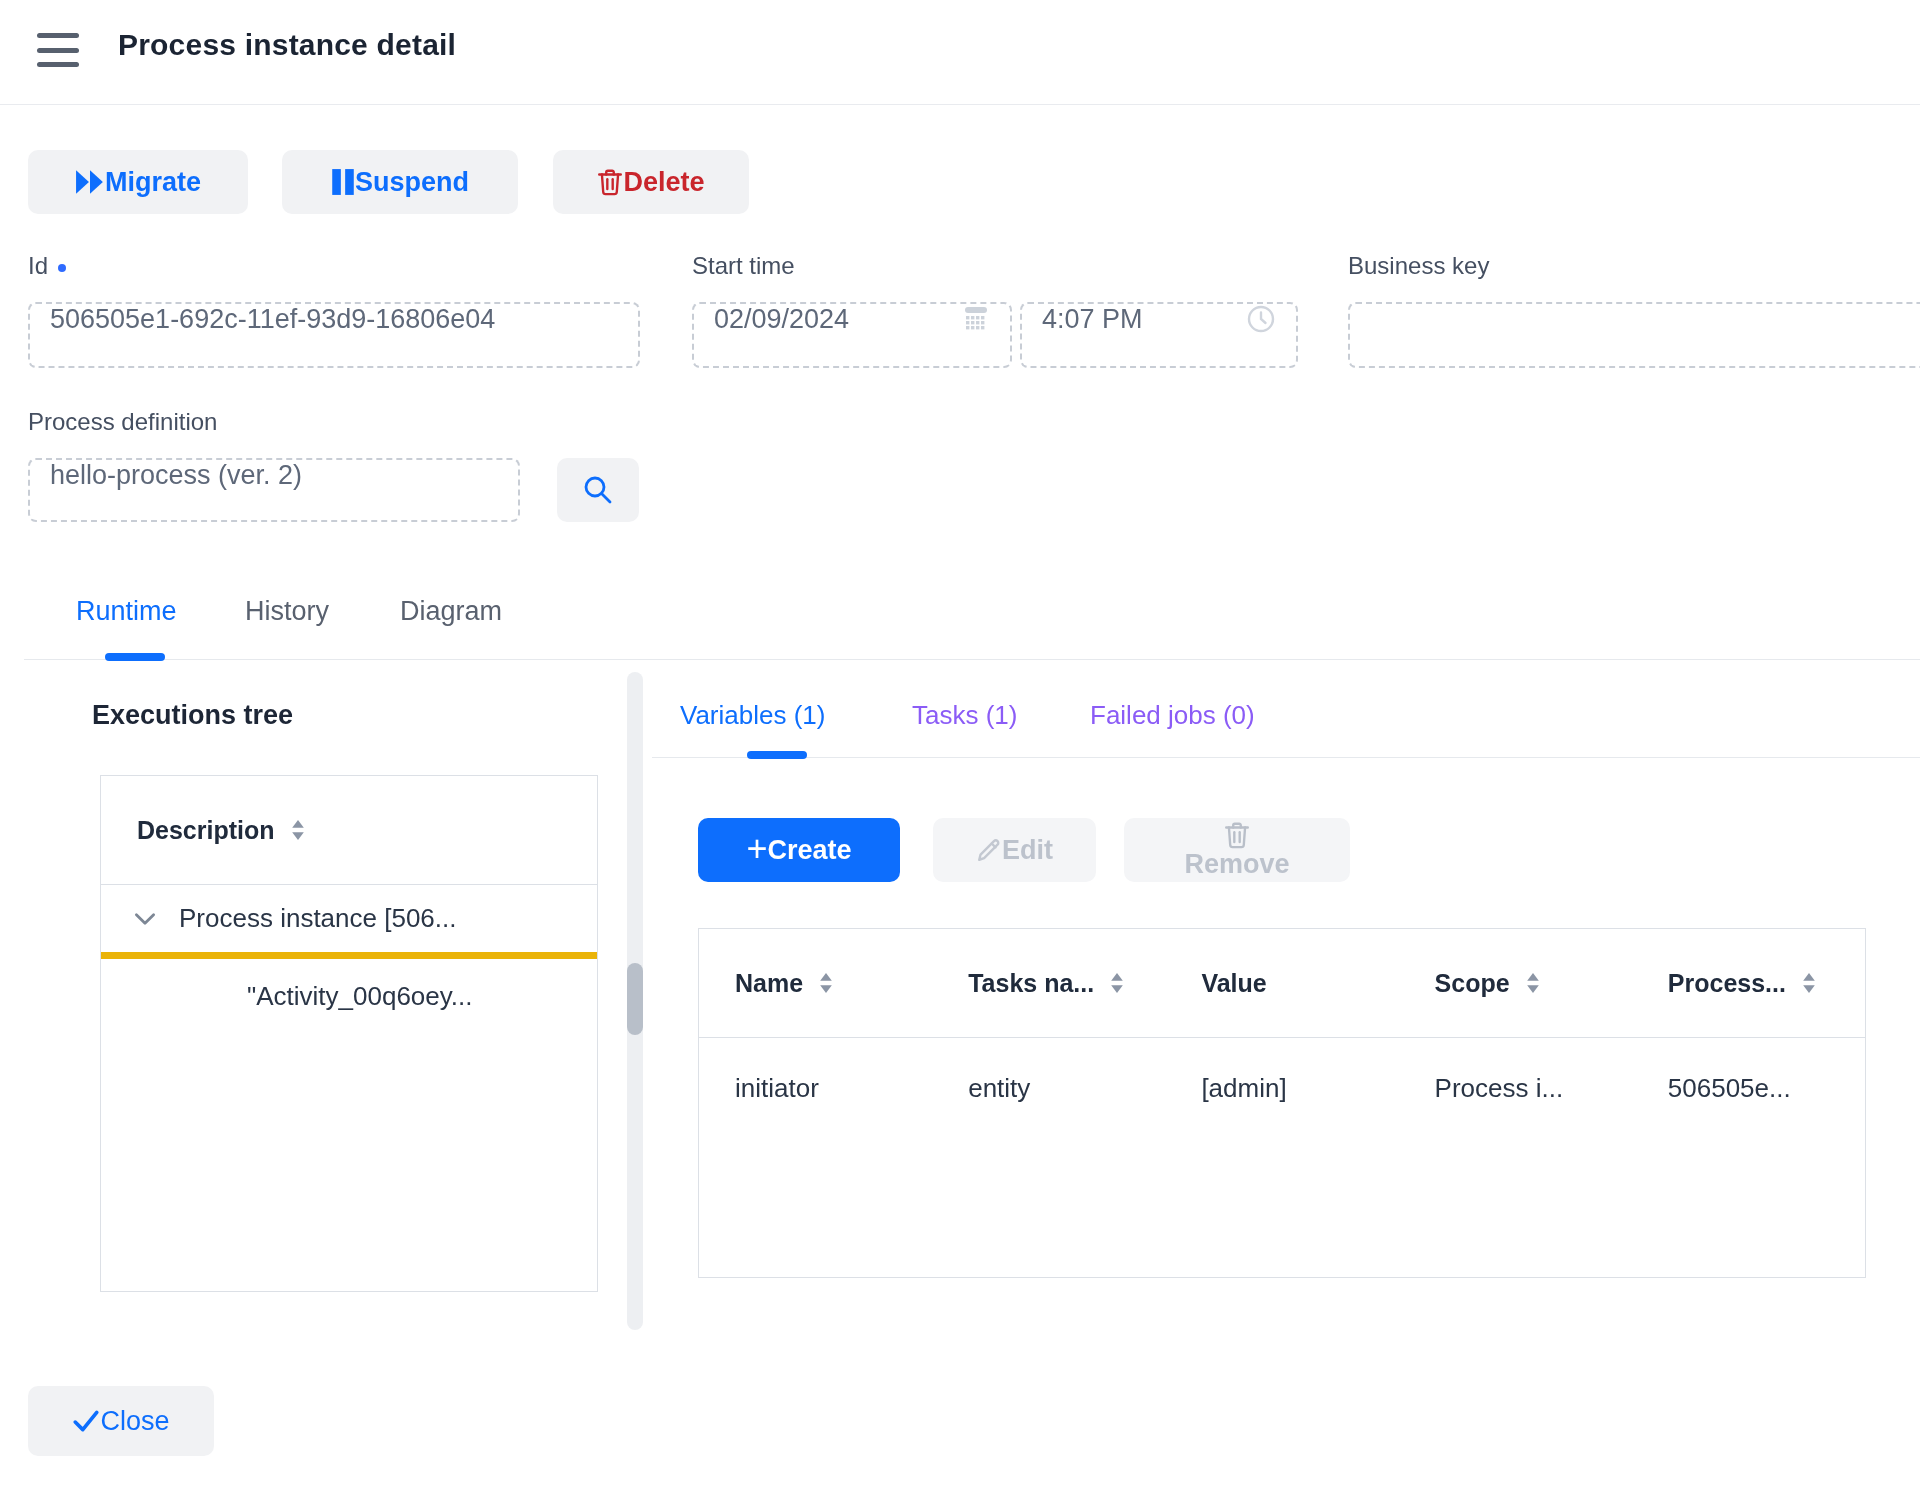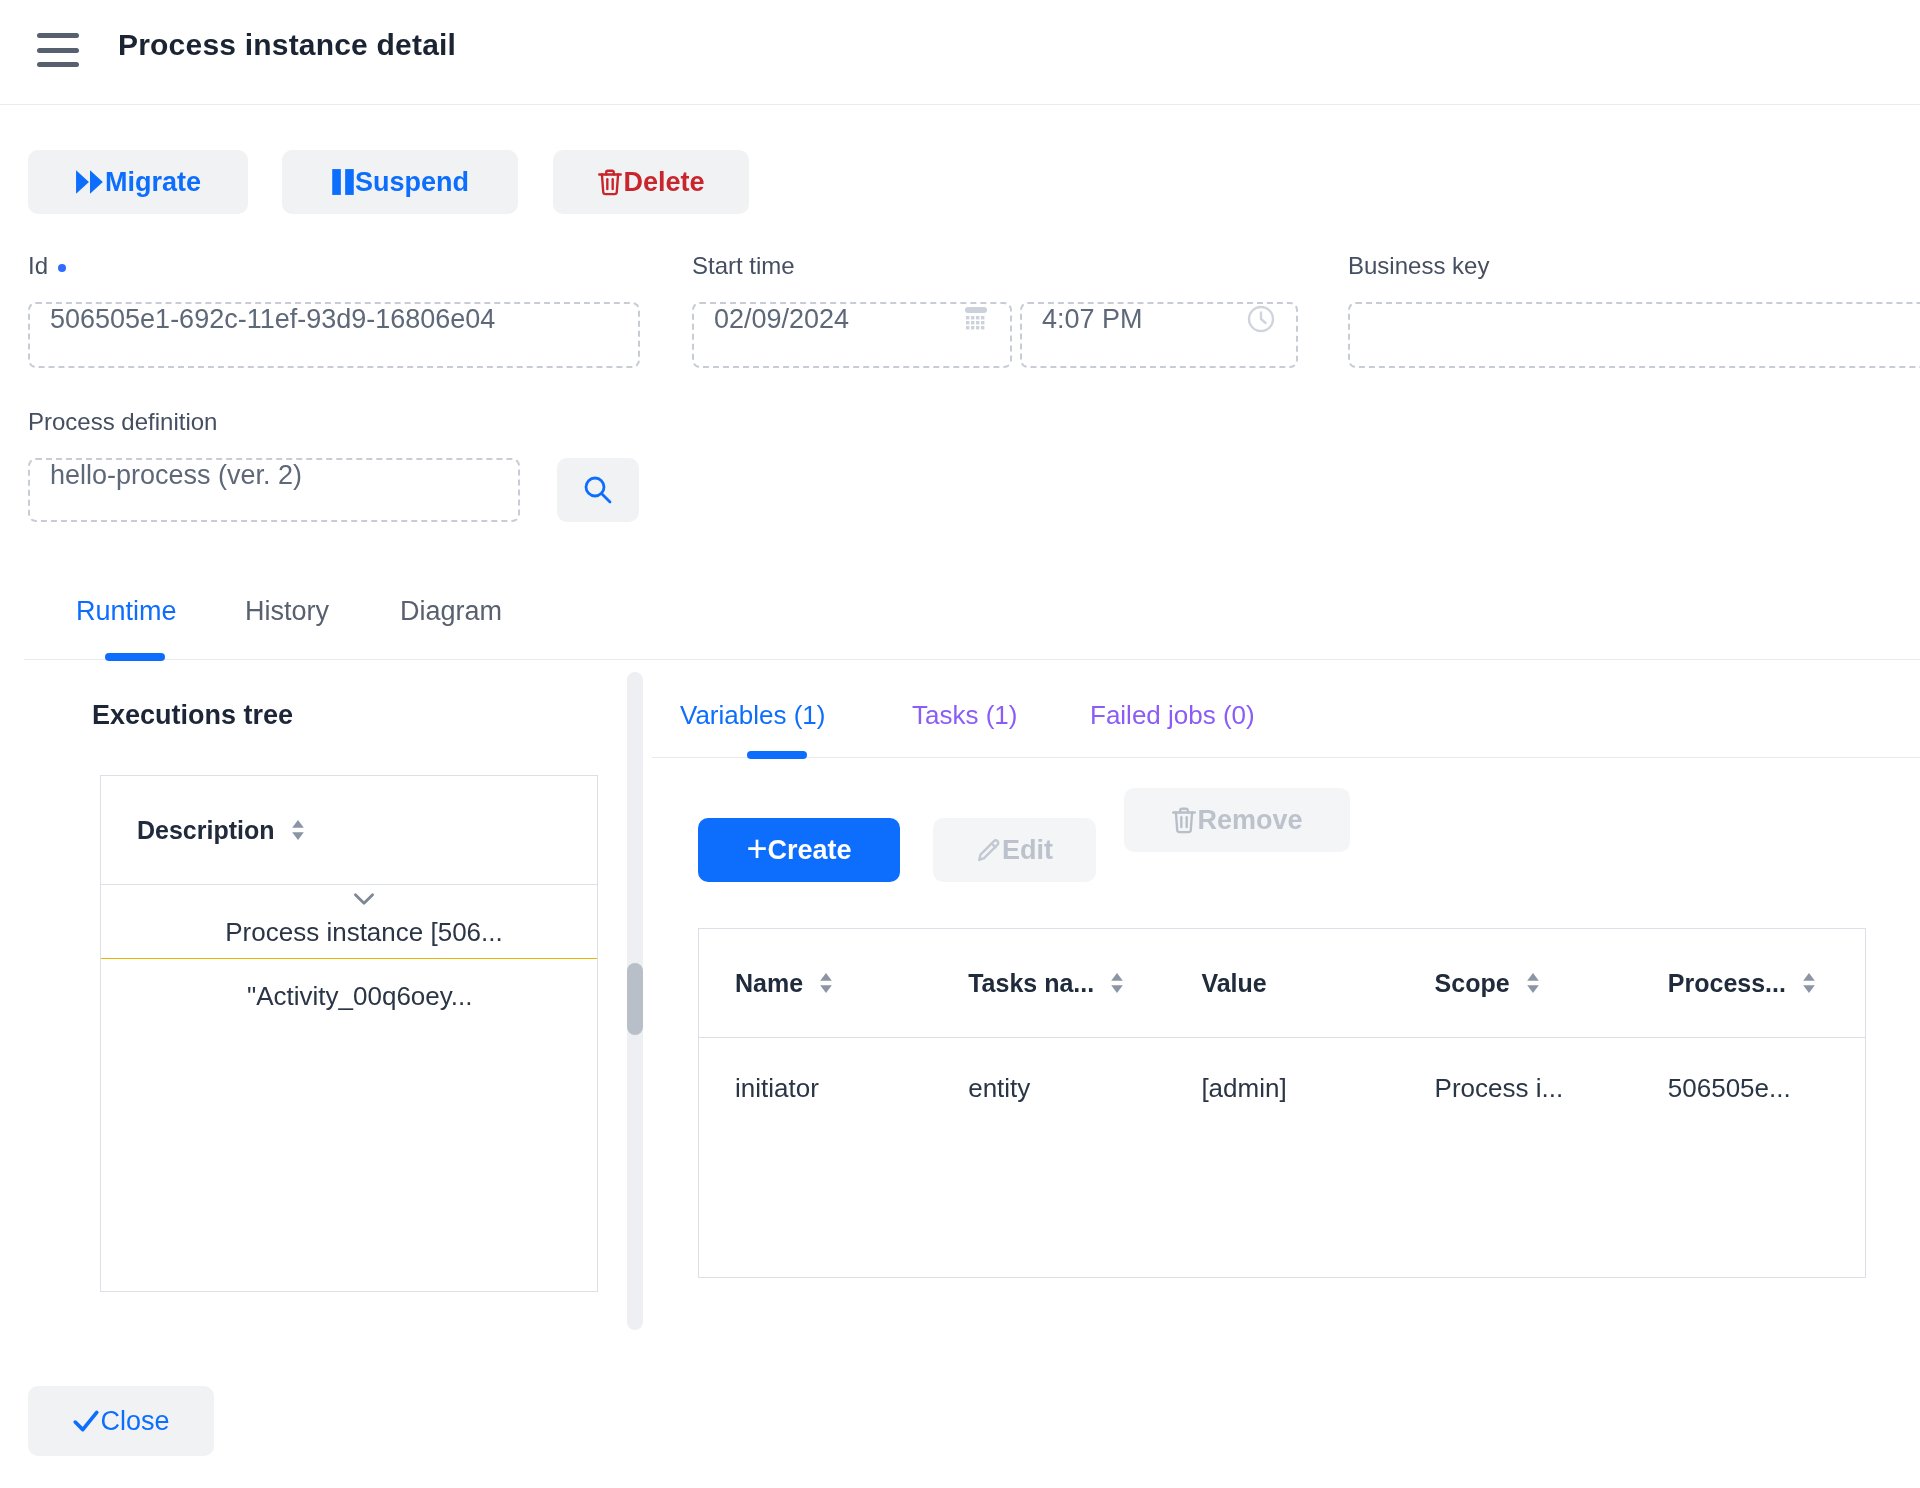--- a/index.html
+++ b/index.html
@@ -42,39 +42,39 @@
   .main-tab.active { color:#0d6efd; font-weight:500; }
   .tab-runtime { left:76px; } .tab-history { left:245px; } .tab-diagram { left:400px; }
   .main-tab-divider { position:absolute; left:24px; top:659px; width:1896px; height:1px; background:#e6e9ed; }
   .main-tab-bar { position:absolute; left:105px; top:653px; width:60px; height:8px; border-radius:4px; background:#0d6efd; }
 
   
   .exec-heading { position:absolute; left:92px; top:700px; font-size:27px; font-weight:700; color:#1d2636; }
   .tree-table { position:absolute; left:100px; top:775px; width:498px; height:517px; border:1px solid #dce0e6; background:#fff; }
   .tree-head { height:109px; border-bottom:1px solid #dce0e6; display:flex; align-items:center; padding-left:36px; gap:16px; font-size:25px; font-weight:600; color:#202b3c; }
   .tree-row { display:flex; align-items:center; height:74px; font-size:26px; color:#2a3546; }
-  .tree-row.r1 { border-bottom:1px solid #eab308; padding-left:30px; gap:4px; cursor:pointer;flex-direction:column; }
+  .tree-row.r1 { border-bottom:7px solid #eab308; padding-left:30px; gap:20px; cursor:pointer; }
   .tree-row.r2 { padding-left:146px; }
 
   
   .vscroll-track { position:absolute; left:627px; top:672px; width:16px; height:658px; background:#edeff2; border-radius:8px; }
   .vscroll-thumb { position:absolute; left:0; top:291px; width:16px; height:72px; background:#b8bfc9; border-radius:8px; cursor:grab; }
 
   
   .sub-tab { position:absolute; top:700px; font-size:26px; color:#8b5cf6; cursor:pointer; }
   .sub-tab.active { color:#0d6efd; font-weight:500; }
   .st-variables { left:680px; } .st-tasks { left:912px; } .st-failed { left:1090px; }
   .sub-tab-divider { position:absolute; left:652px; top:757px; width:1268px; height:1px; background:#e6e9ed; }
   .sub-tab-bar { position:absolute; left:747px; top:751px; width:60px; height:8px; border-radius:4px; background:#0d6efd; }
 
   .btn-create { left:698px; top:818px; width:202px; height:64px; background:#0d6efd; color:#fff; font-weight:600; }
   .btn-create .plus { font-size:36px; font-weight:400; line-height:0; margin-top:-3px; }
   .btn-disabled { background:#f4f5f7; color:#bcc2cc; cursor:default; }
   .btn-edit { left:933px; top:818px; width:163px; height:64px; }
-  .btn-remove { left:1124px; top:788px; width:226px; height:64px; }
+  .btn-remove { left:1124px; top:818px; width:226px; height:64px;flex-direction:column; }
 
   .vars-table { position:absolute; left:698px; top:928px; width:1168px; height:350px; border:1px solid #dce0e6; background:#fff; }
   .vars-head, .vars-row { display:grid; grid-template-columns:repeat(5, 1fr); }
   .vars-head { height:109px; border-bottom:1px solid #dce0e6; }
   .vars-head .cell { display:flex; align-items:center; gap:16px; padding-left:36px; font-size:25px; font-weight:600; color:#202b3c; }
   .vars-row { height:100px; }
   .vars-row .cell { display:flex; align-items:center; padding-left:36px; font-size:26px; color:#2a3546; white-space:nowrap; overflow:hidden; }
 
   
   .btn-close { left:28px; top:1386px; width:186px; height:70px; color:#0d6efd; font-weight:500; }

